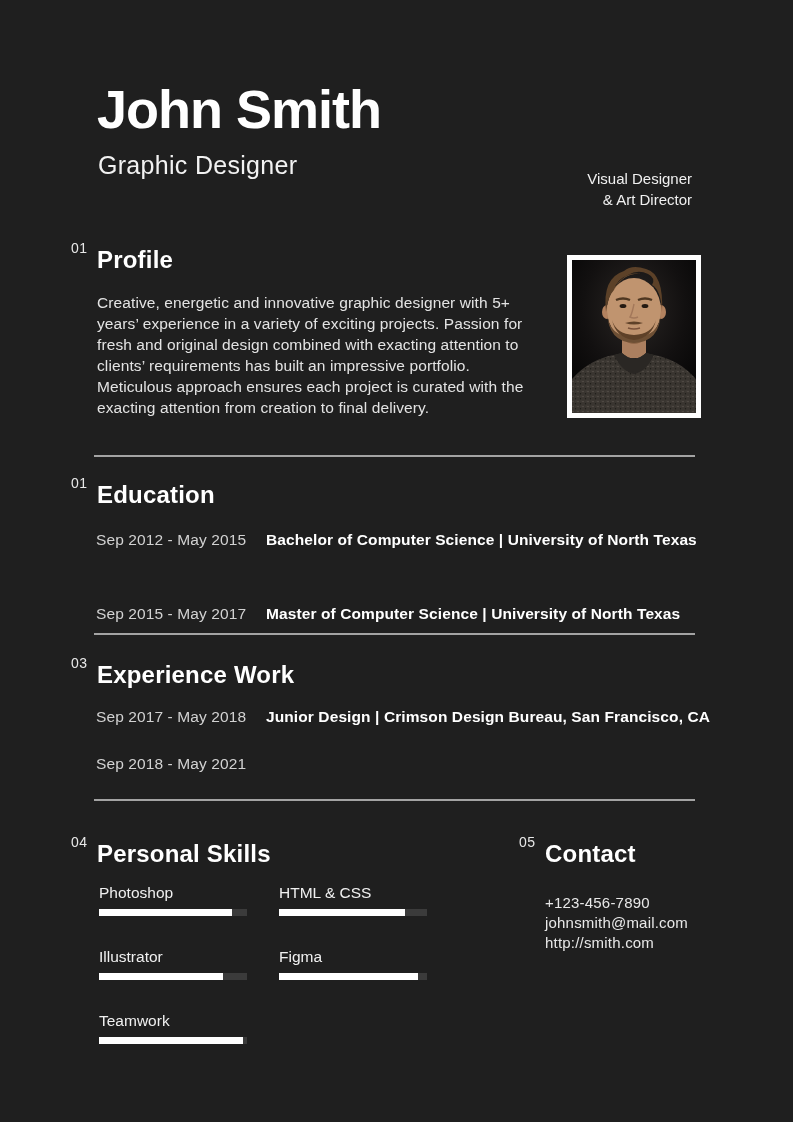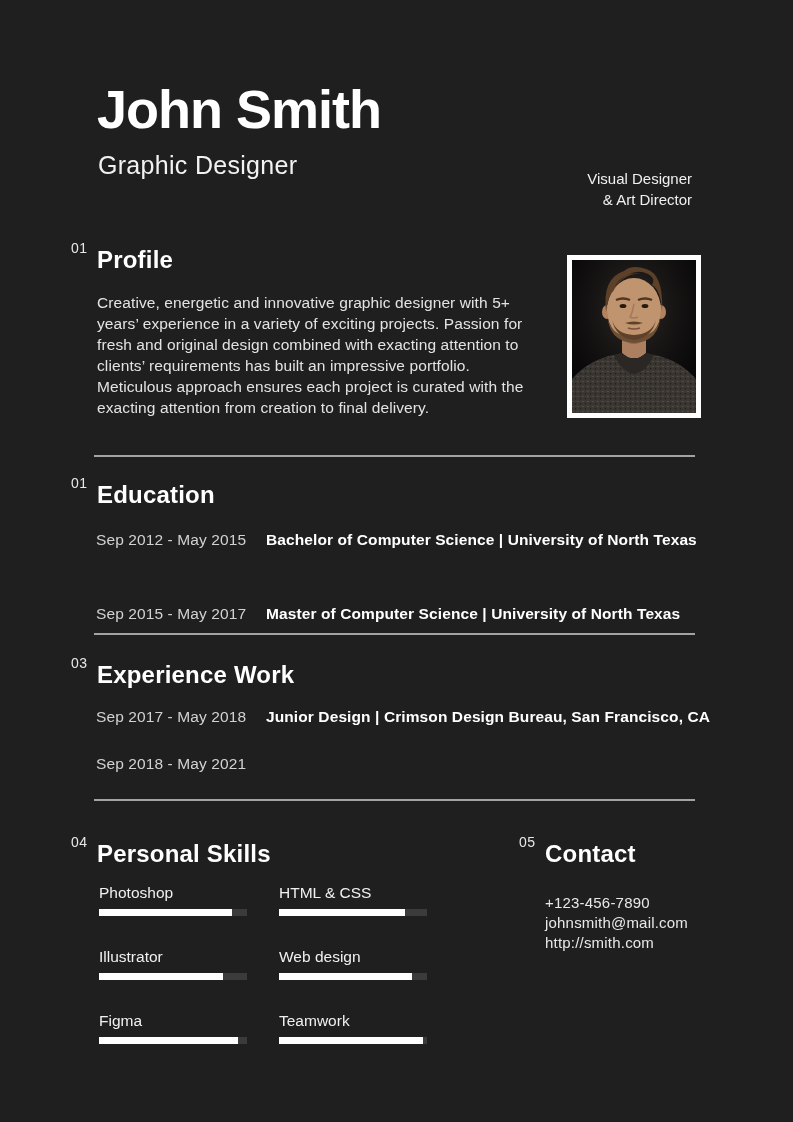--- a/index.html
+++ b/index.html
@@ -212,26 +212,20 @@
           <div class="skill-fill" style="width: 85%;"></div>
         </div>
     </div>
     <div>
       <div class="skill-label">Illustrator</div>
       <div class="skill-bar">
           <div class="skill-fill" style="width: 84%;"></div>
         </div>
     </div>
     <div>
-      <div class="skill-label">Web design</div>
-      <div class="skill-bar">
-          <div class="skill-fill" style="width: 90%;"></div>
-        </div>
-    </div>
-    <div>
       <div class="skill-label">Figma</div>
       <div class="skill-bar">
           <div class="skill-fill" style="width: 94%;"></div>
         </div>
     </div>
     <div>
       <div class="skill-label">Teamwork</div>
       <div class="skill-bar">
           <div class="skill-fill" style="width: 97%;"></div>
         </div>

